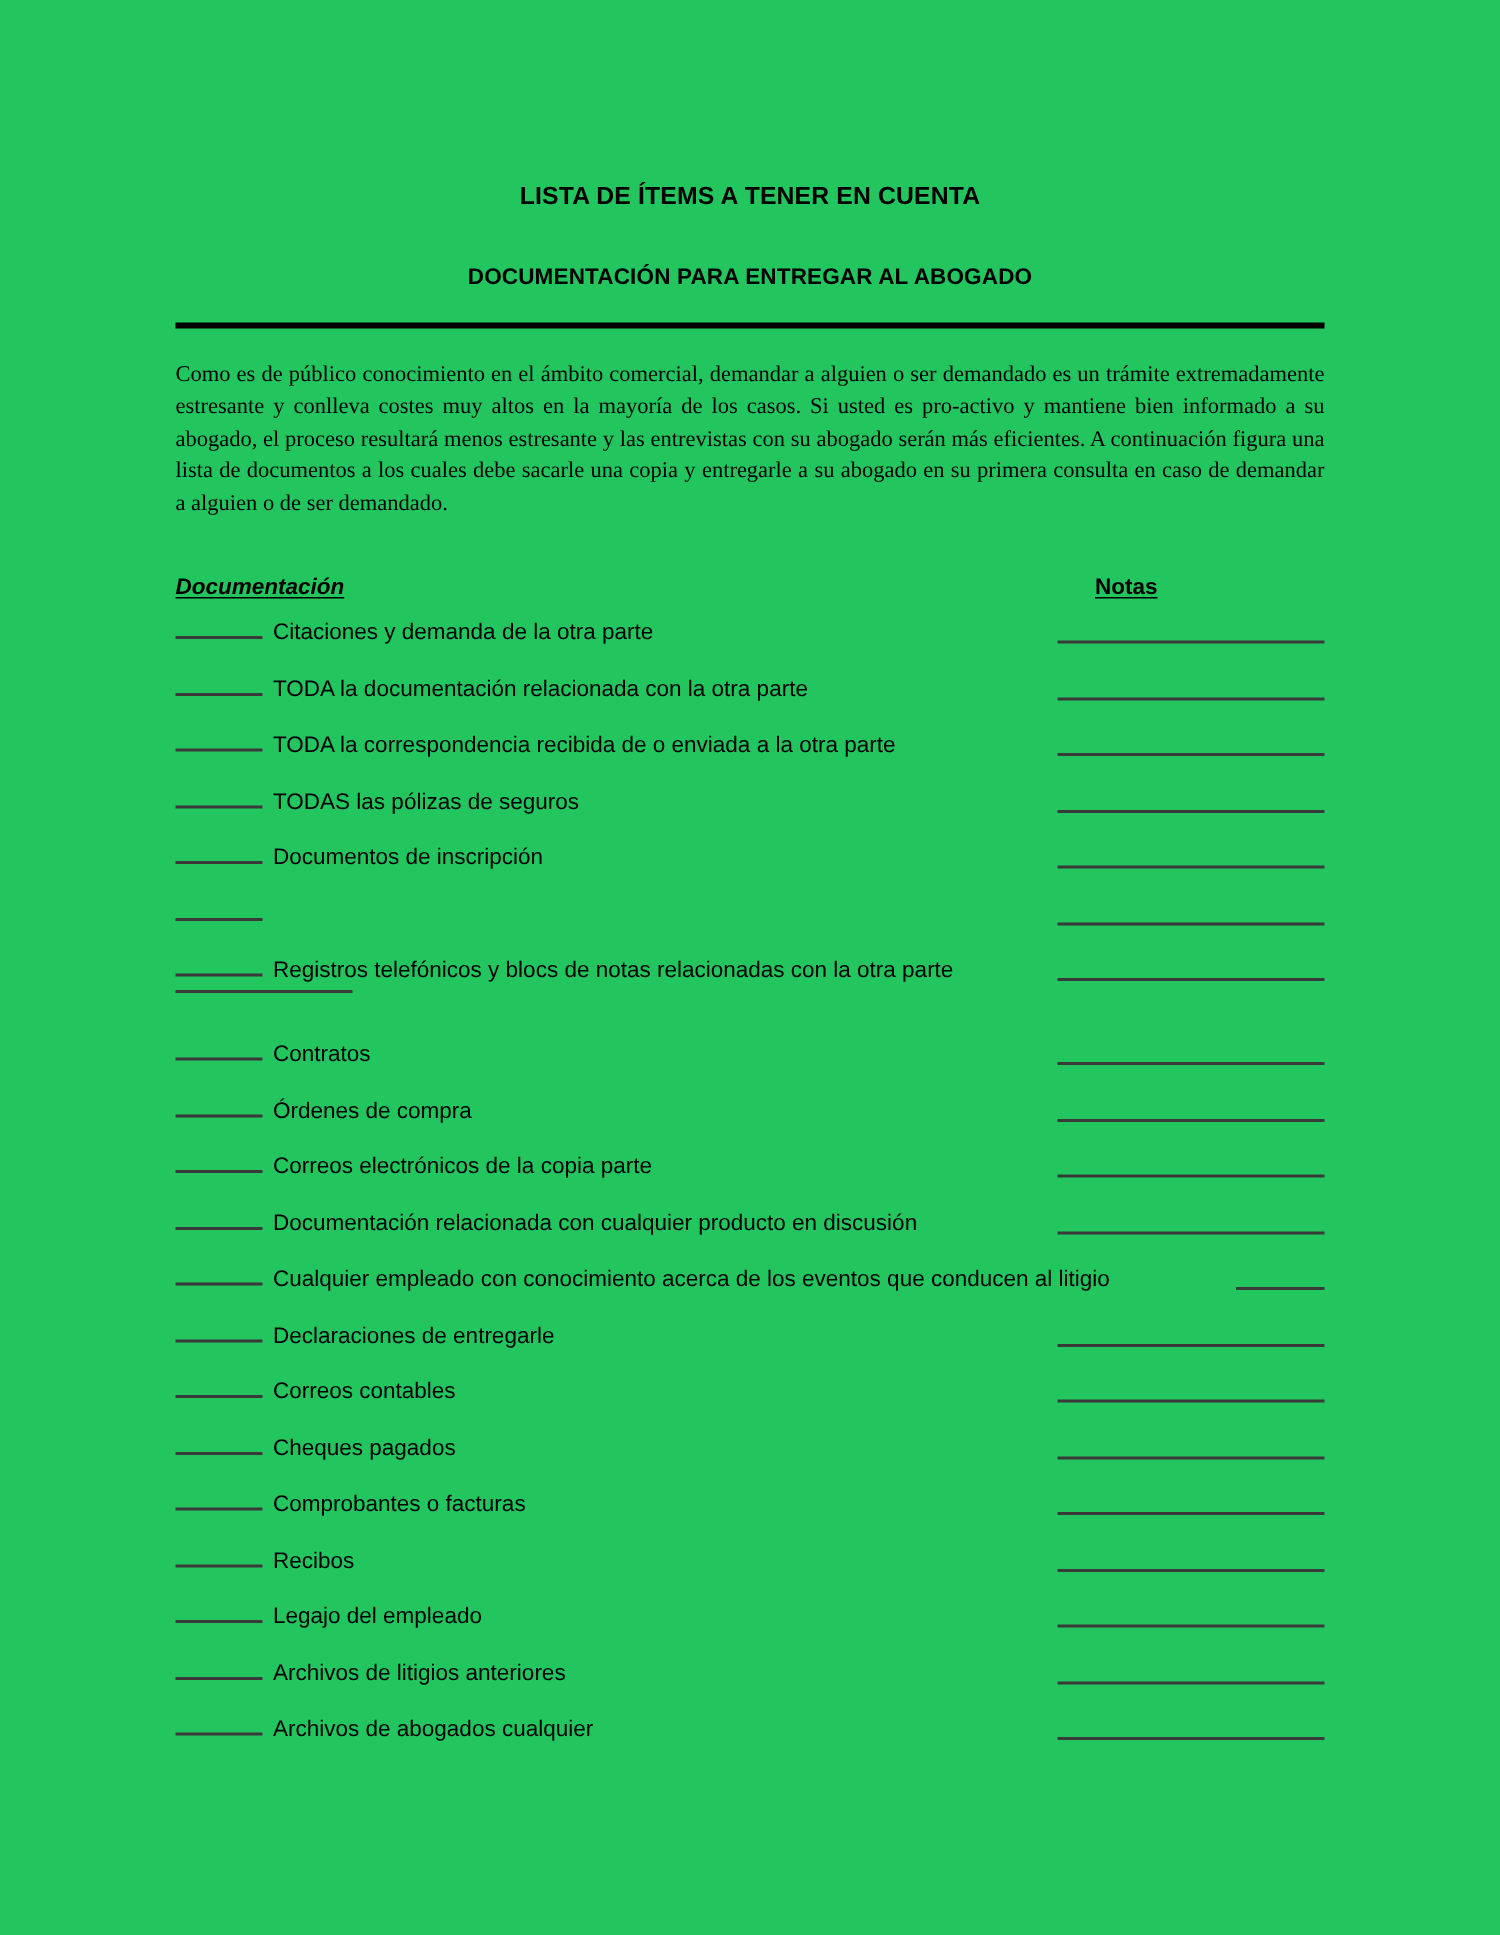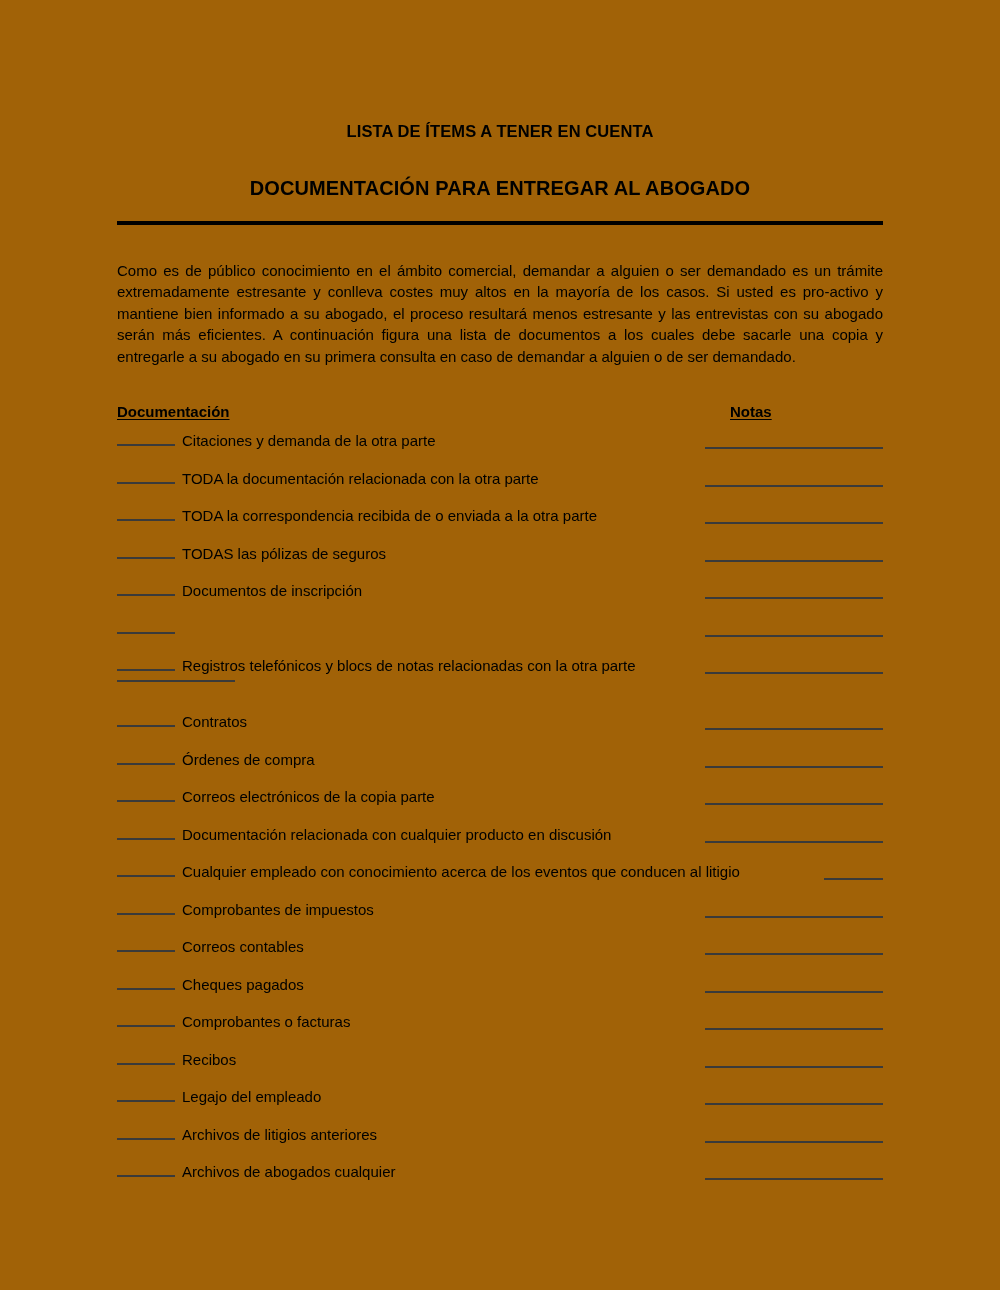--- a/index.html
+++ b/index.html
@@ -11,21 +11,21 @@
   body {
     font-family: "Liberation Sans", sans-serif;
     color: #000000;
     -webkit-font-smoothing: antialiased;
   }
   .page {
     position: relative;
     width: 1000px;
     height: 1290px;
     margin: 0 auto;
-    background: #a16207;
+    background: #22c55e;
     overflow: hidden;
     box-sizing: border-box;
   }
   .content {
     position: absolute;
     left: 117px;
     top: 0;
     width: 766px;
   }
 
@@ -35,59 +35,60 @@
   }
   .doc-title {
     font-size: 16.5px;
     font-weight: bold;
     text-align: center;
     letter-spacing: 0.1px;
     line-height: 1.2;
     margin: 0;
   }
   .doc-subtitle {
-    font-size: 20px;
+    font-size: 15px;
     font-weight: bold;
     text-align: center;
     letter-spacing: 0.1px;
     line-height: 1.2;
     margin: 34px 0 0 0;
   }
   .rule {
     margin-top: 21px;
     height: 0;
     border: none;
     border-top: 4px solid #000000;
     width: 766px;
   }
 
   
   .intro {
-    margin-top: 35px;
+    margin-top: 21px;
     font-size: 15px;
     line-height: 21.5px;
     text-align: justify;
     text-justify: inter-word;
+    font-family: Liberation Serif, serif;
   }
 
   
   .col-heads {
     position: relative;
     margin-top: 36px;
     height: 22px;
   }
   .col-head {
     position: absolute;
     top: 0;
     font-size: 15px;
     font-weight: bold;
     text-decoration: underline;
     text-underline-offset: 2px;
   }
-  .col-head.docs { left: 0; }
+  .col-head.docs { left: 0; font-style: italic; }
   .col-head.notes { left: 613px; text-align: center; }
 
   
   .checklist {
     margin-top: 6px;
     list-style: none;
     padding: 0;
   }
   .item {
     position: relative;
@@ -201,21 +202,21 @@
         </div>
         <div class="item">
           <div class="item-row"><span class="blank"></span><span class="item-label">Documentación relacionada con cualquier producto en discusión</span></div>
           <span class="note-line"></span>
         </div>
         <div class="item">
           <div class="item-row"><span class="blank"></span><span class="item-label">Cualquier empleado con conocimiento acerca de los eventos que conducen al litigio</span></div>
           <span class="note-line short"></span>
         </div>
         <div class="item">
-          <div class="item-row"><span class="blank"></span><span class="item-label">Comprobantes de impuestos</span></div>
+          <div class="item-row"><span class="blank"></span><span class="item-label">Declaraciones de entregarle</span></div>
           <span class="note-line"></span>
         </div>
         <div class="item">
           <div class="item-row"><span class="blank"></span><span class="item-label">Correos contables</span></div>
           <span class="note-line"></span>
         </div>
         <div class="item">
           <div class="item-row"><span class="blank"></span><span class="item-label">Cheques pagados</span></div>
           <span class="note-line"></span>
         </div>

